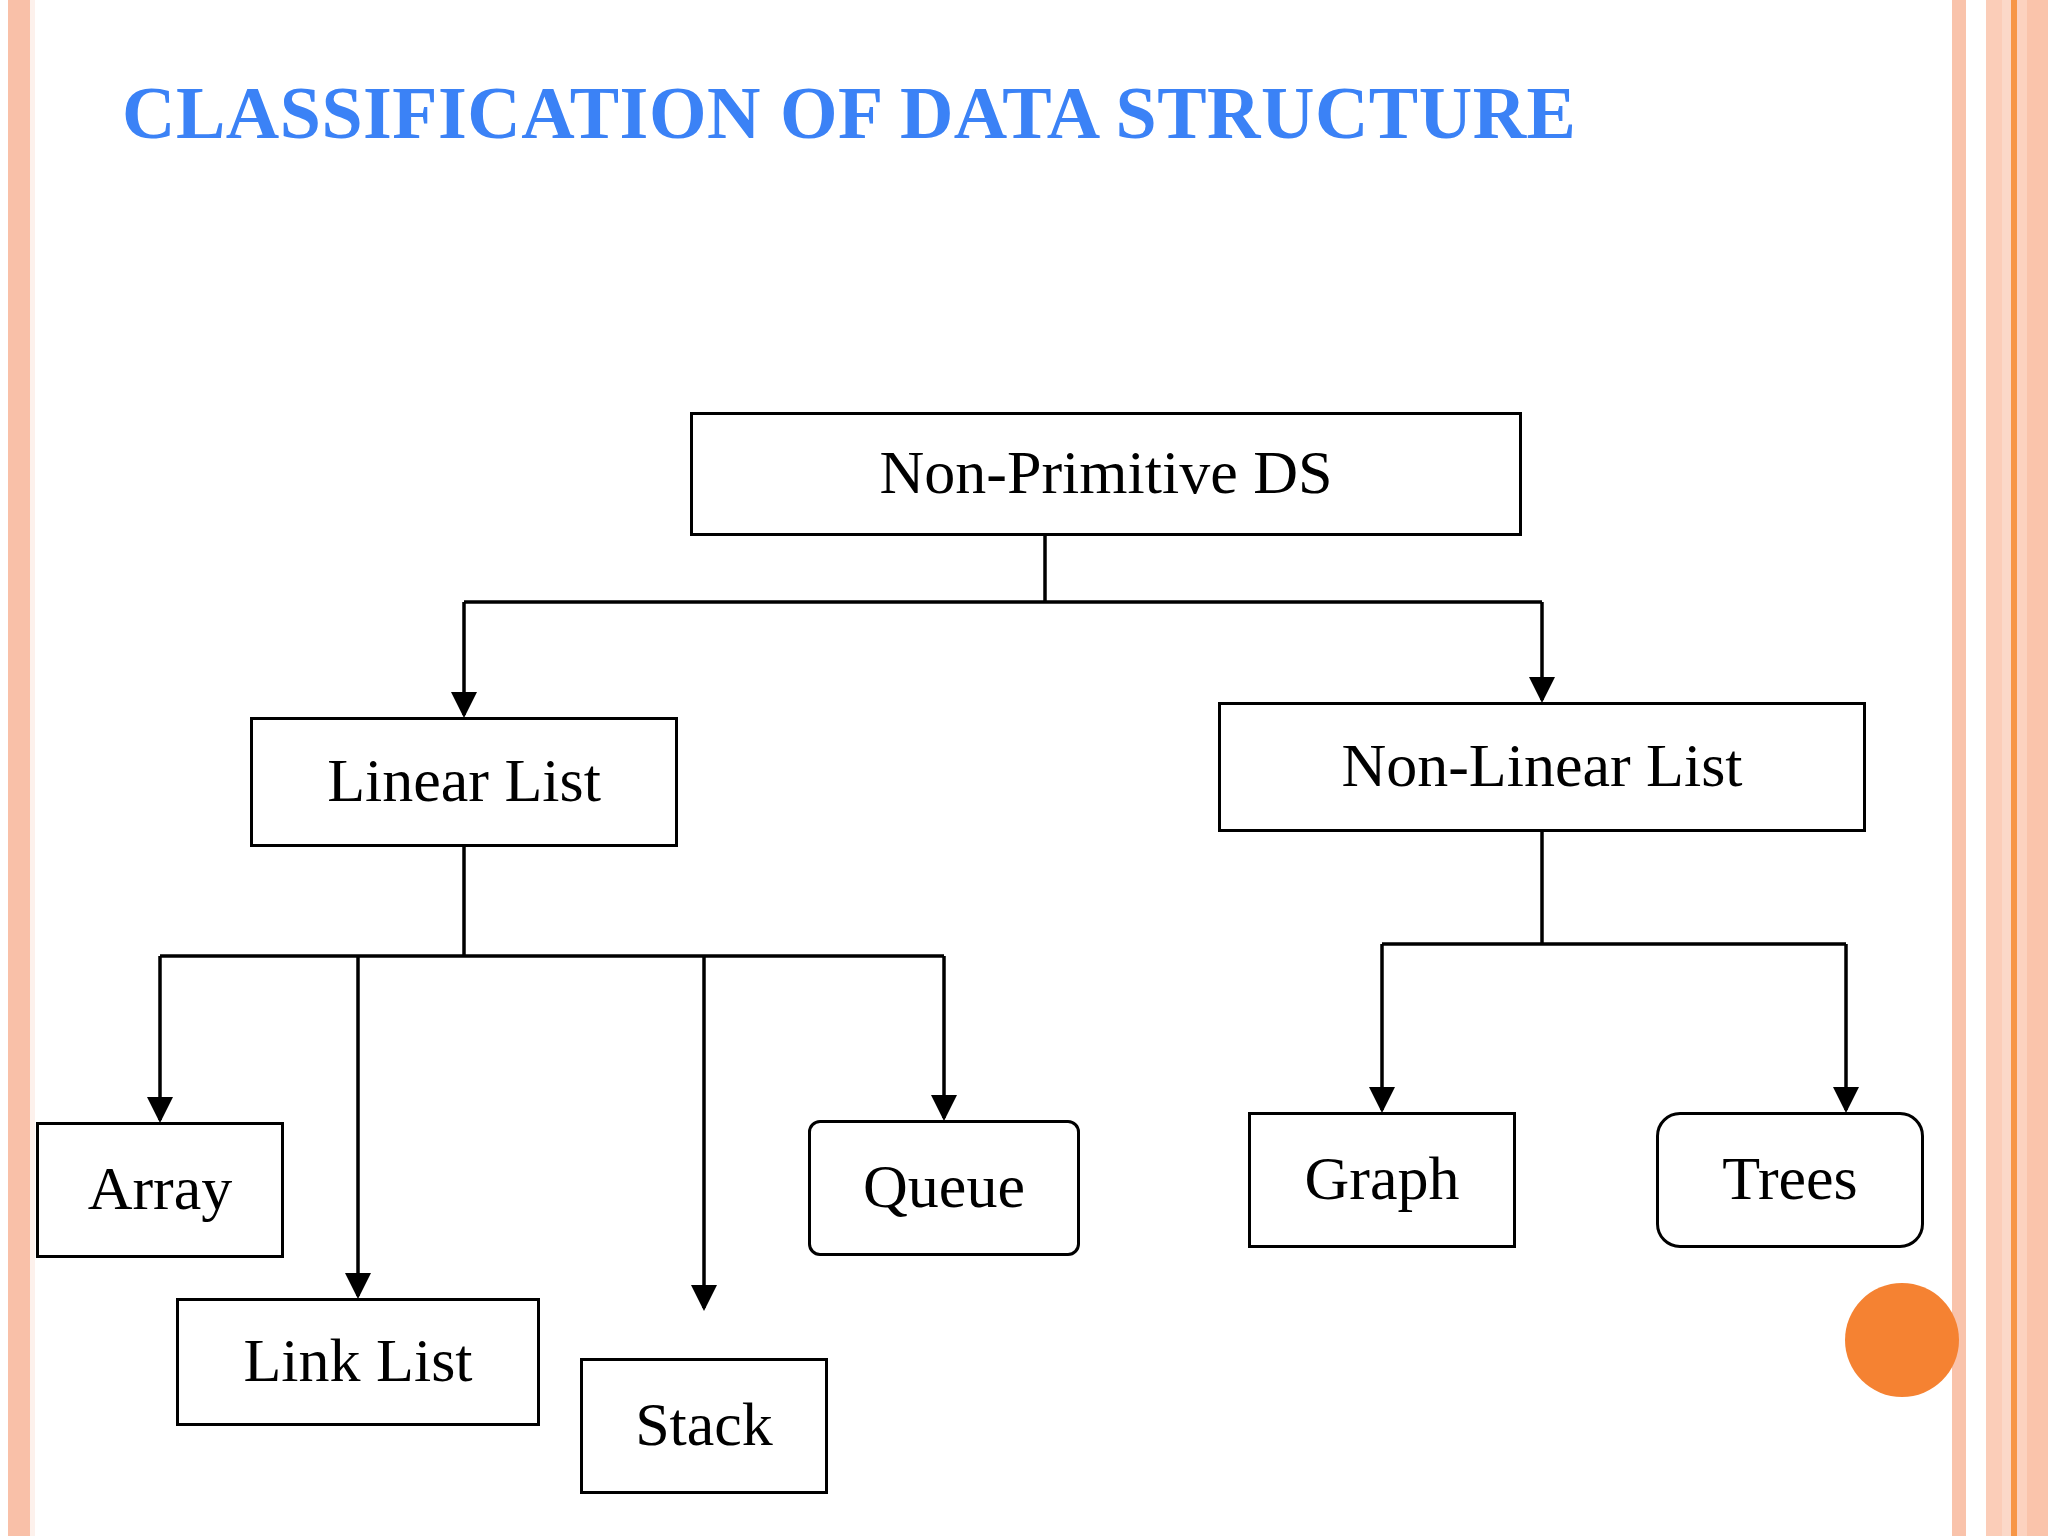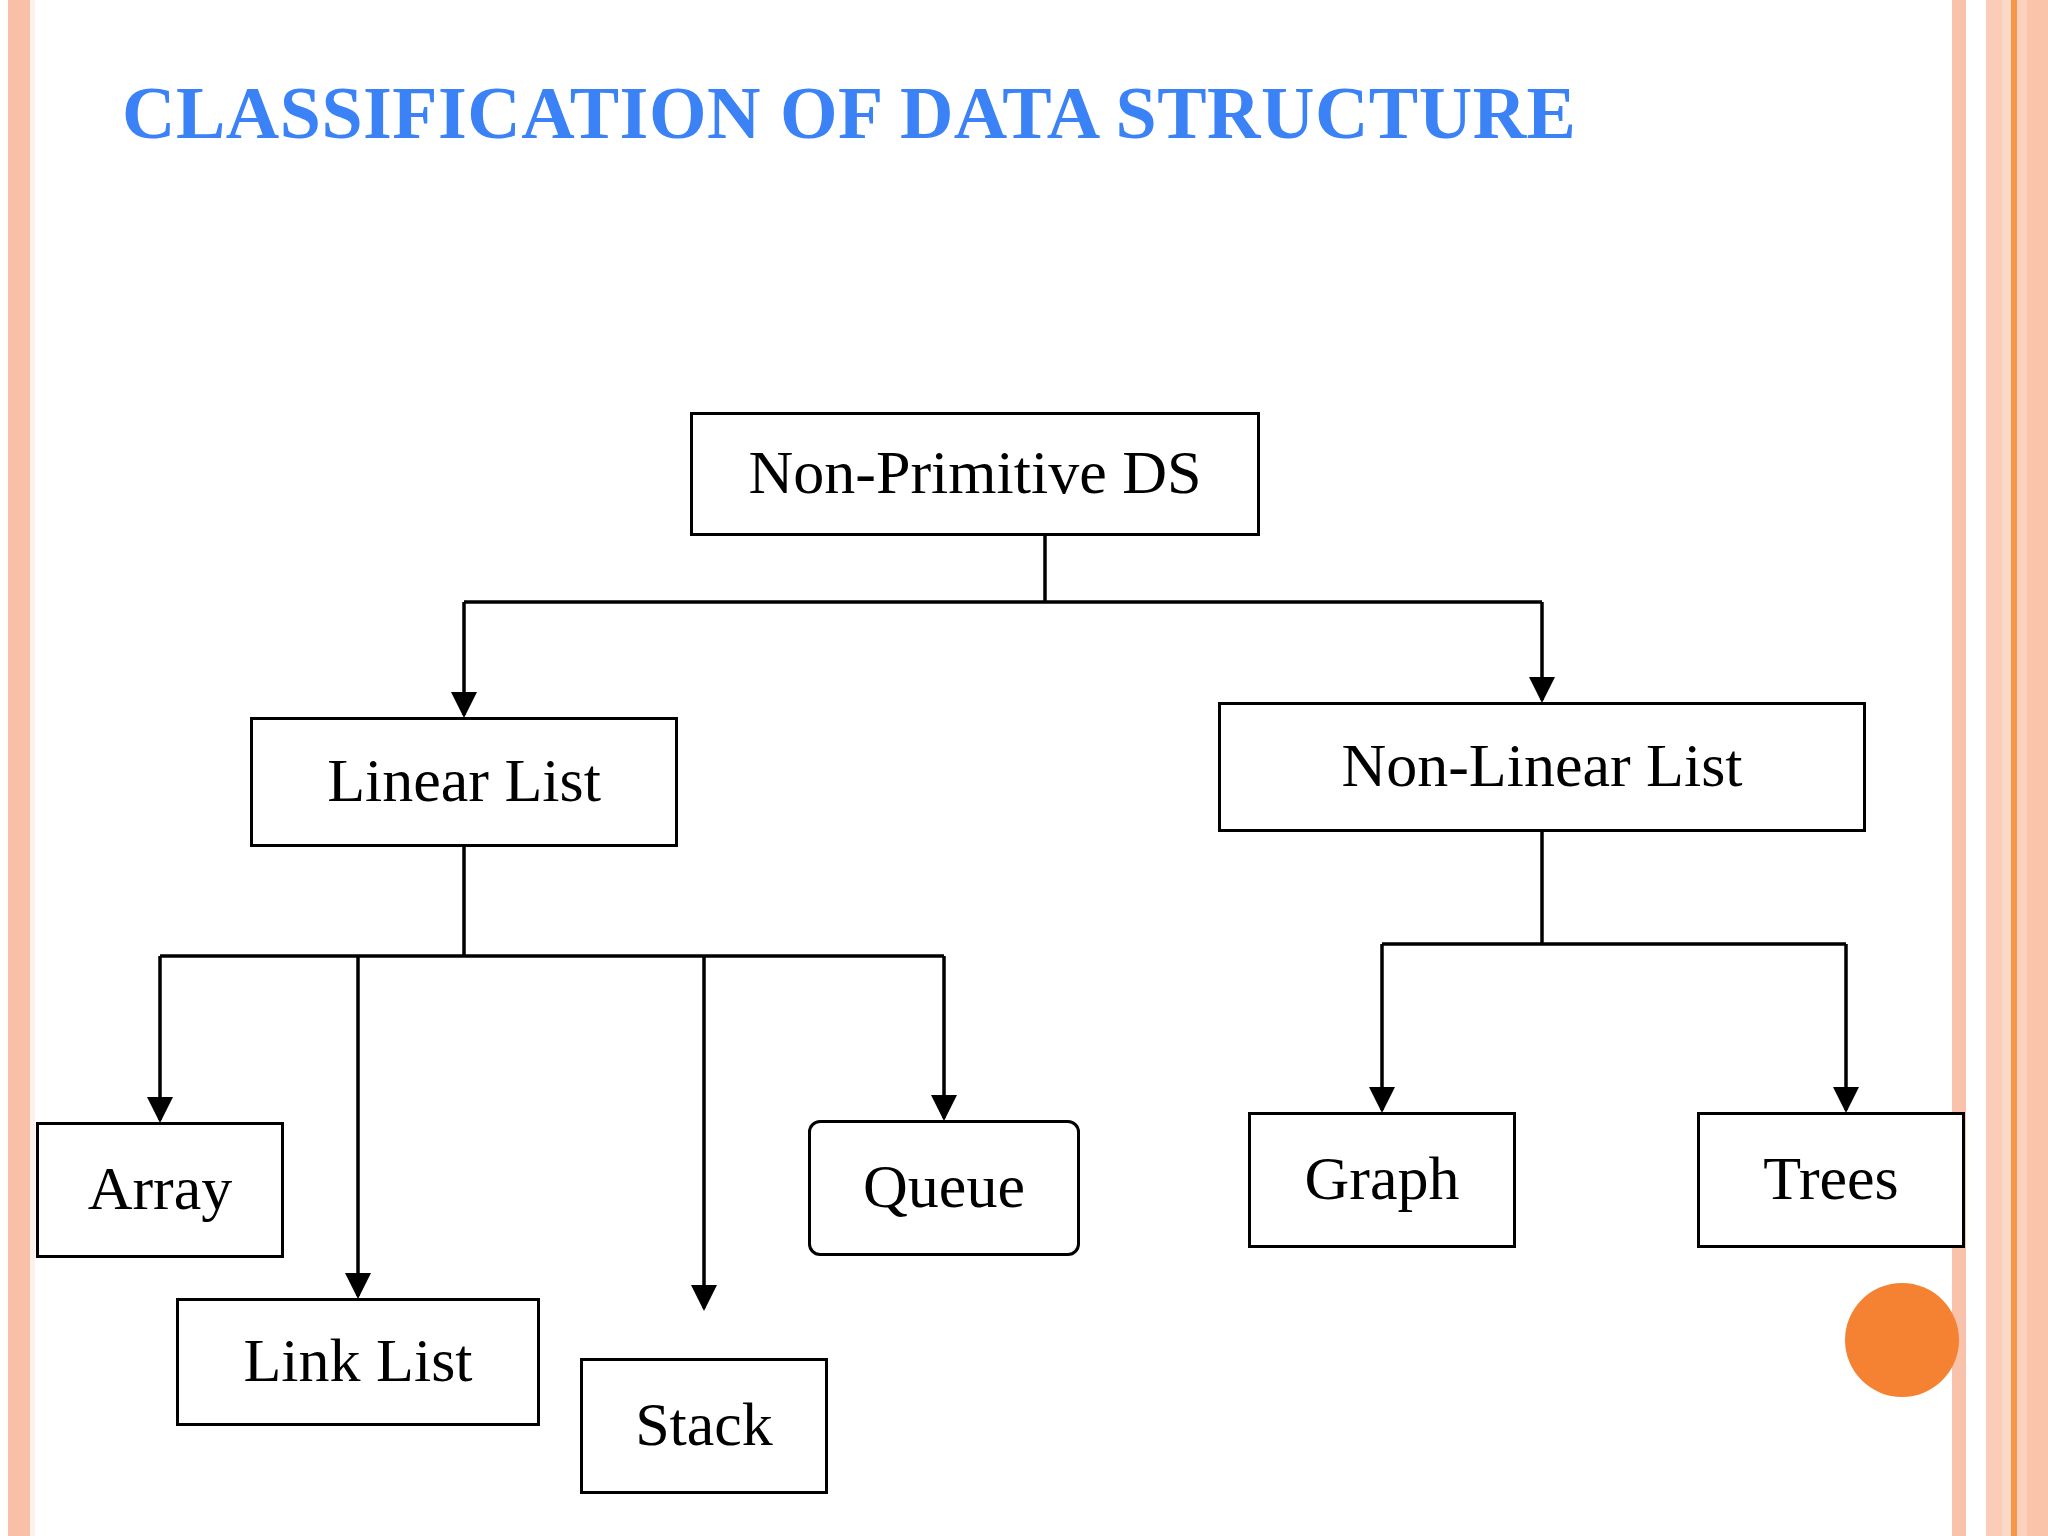--- a/index.html
+++ b/index.html
@@ -141,21 +141,21 @@
         <line x1="944" y1="956" x2="944" y2="1118" stroke="#000" stroke-width="3.5"></line>
         <polygon points="931,1095 957,1095 944,1121" fill="#000"></polygon>
         <line x1="1542" y1="832" x2="1542" y2="944" stroke="#000" stroke-width="3.5"></line>
         <line x1="1382" y1="944" x2="1846" y2="944" stroke="#000" stroke-width="3.5"></line>
         <line x1="1382" y1="944" x2="1382" y2="1110" stroke="#000" stroke-width="3.5"></line>
         <polygon points="1369,1087 1395,1087 1382,1113" fill="#000"></polygon>
         <line x1="1846" y1="944" x2="1846" y2="1110" stroke="#000" stroke-width="3.5"></line>
         <polygon points="1833,1087 1859,1087 1846,1113" fill="#000"></polygon>
       </svg>
 
-  <div class="node" style="left: 690px; top: 412px; width: 570px; height: 124px;">
+  <div class="node" style="left: 690px; top: 412px; width: 832px; height: 124px;">
         <span>Non-Primitive DS</span>
       </div>
       <div class="node" style="left: 250px; top: 717px; width: 428px; height: 130px; justify-content: center;">
         <span>Linear List</span>
       </div>
       <div class="node" style="left: 1218px; top: 702px; width: 648px; height: 130px;">
         <span>Non-Linear List</span>
       </div>
       <div class="node" style="left: 36px; top: 1122px; width: 248px; height: 136px;">
         <span>Array</span>
@@ -165,20 +165,20 @@
       </div>
       <div class="node" style="left: 580px; top: 1310px; width: 248px; height: 136px; margin-top: 48px;">
         <span>Stack</span>
       </div>
       <div class="node" style="left: 808px; top: 1120px; width: 272px; height: 136px; border-radius: 12px;">
         <span>Queue</span>
       </div>
       <div class="node" style="left: 1248px; top: 1112px; width: 268px; height: 136px;">
         <span>Graph</span>
       </div>
-      <div class="node" style="left: 1697px; top: 1112px; width: 268px; height: 136px;">
+      <div class="node" style="left: 1656px; top: 1112px; width: 268px; height: 136px; border-radius: 24px;">
         <span>Trees</span>
       </div>
     </div>
 
   <div class="orange-dot"></div>
 
 </div>
 
 </body></html>

